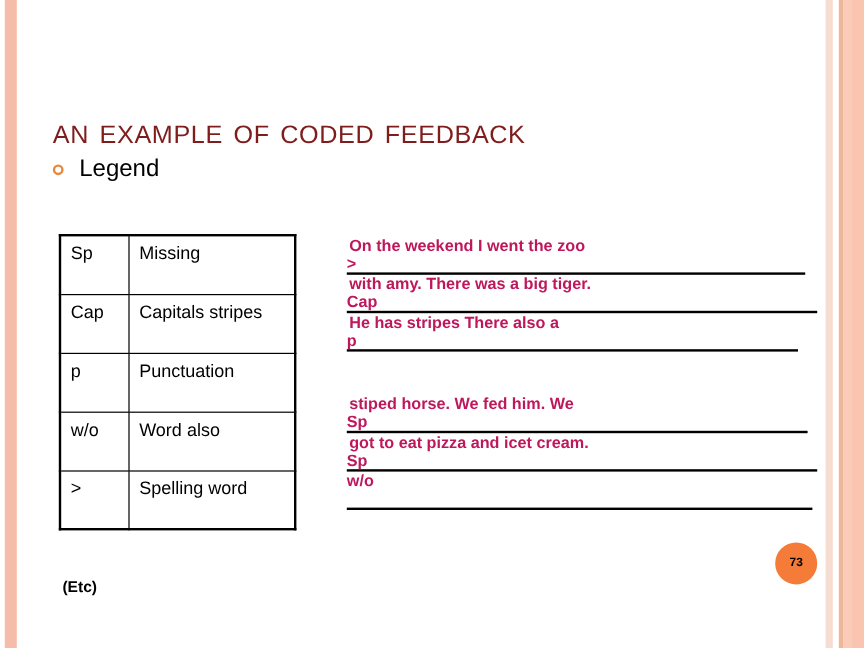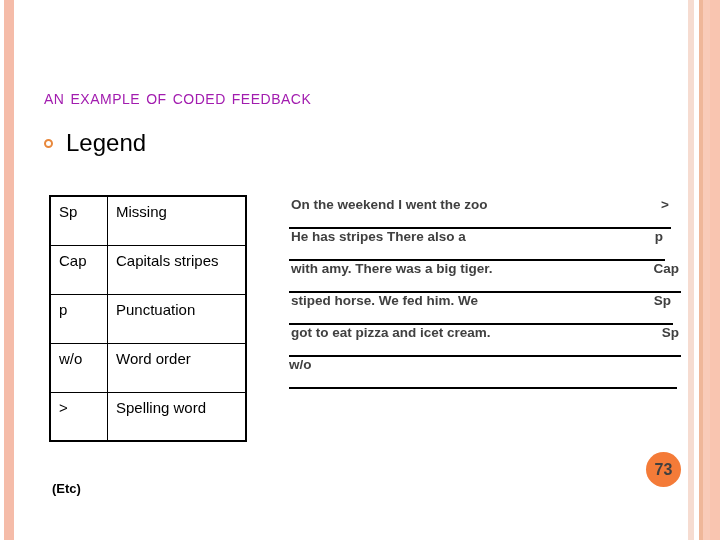--- a/index.html
+++ b/index.html
@@ -26,23 +26,23 @@
   .stripe-right-1 { left: 688px; width: 6px;  background: #F6DCD1; }
   .stripe-right-2 { left: 699px; width: 4px;  background: #EFB799; }
   .stripe-right-3 { left: 703px; width: 7px;  background: #F9CBB8; }
   .stripe-right-4 { left: 710px; width: 10px; background: #F9C5B0; }
 
   
   .title {
     position: absolute;
     left: 44px;
     top: 73px;
-    font-size: 20px;
+    font-size: 30px;
     font-weight: normal;
-    color: #a21caf;
+    color: #7f1d1d;
     letter-spacing: 0.5px;
     white-space: nowrap;
     font-variant: small-caps;
     text-transform: lowercase;
   }
 
   
   .legend-row {
     position: absolute;
     left: 44px;
@@ -53,21 +53,21 @@
   .legend-bullet {
     width: 9px;
     height: 9px;
     border: 2px solid #E8883C;
     border-radius: 50%;
     box-sizing: border-box;
     margin-right: 13px;
     flex: none;
   }
   .legend-label {
-    font-size: 24px;
+    font-size: 20px;
     color: #000000;
     line-height: 1;
   }
 
   
   .legend-table {
     position: absolute;
     left: 49px;
     top: 195px;
     width: 198px;
@@ -107,48 +107,49 @@
   .sample-line {
     position: relative;
     display: flex;
     align-items: baseline;
     justify-content: space-between;
     border-bottom: 2px solid #000;
     height: 32px;
     box-sizing: border-box;
     font-size: 13.5px;
     font-weight: bold;
-    color: #404040;
+    color: #be185d;
+    flex-direction: column;
   }
   .sample-line .sent {
     white-space: nowrap;
     padding-left: 2px;
   }
   .sample-line .code {
     white-space: nowrap;
     padding-right: 2px;
   }
   .sample-line.w1 { width: 382px; }
   .sample-line.w2 { width: 392px; }
   .sample-line.w3 { width: 376px; }
-  .sample-line.w4 { width: 384px; }
+  .sample-line.w4 { width: 384px; margin-top: 36px; }
   .sample-line.w5 { width: 392px; }
   .sample-line.w6 { width: 388px; }
 
   
   .page-badge {
     position: absolute;
     left: 646px;
     top: 452px;
     width: 35px;
     height: 35px;
     border-radius: 50%;
     background: #F47B38;
-    color: #404040;
-    font-size: 16px;
+    color: #000000;
+    font-size: 10px;
     font-weight: bold;
     display: flex;
     align-items: center;
     justify-content: center;
   }
 </style>
 </head>
 <body>
 
 <div class="stripe stripe-left-1"></div>
@@ -173,44 +174,44 @@
     <tr>
       <td class="code">Cap</td>
       <td class="mean">Capitals stripes</td>
     </tr>
     <tr>
       <td class="code">p</td>
       <td class="mean">Punctuation</td>
     </tr>
     <tr>
       <td class="code">w/o</td>
-      <td class="mean">Word order</td>
+      <td class="mean">Word also</td>
     </tr>
     <tr>
       <td class="code">&gt;</td>
       <td class="mean">Spelling word</td>
     </tr>
   </tbody>
 </table>
 
 <div class="etc">(Etc)</div>
 
 <div class="sample">
   <div class="sample-line w1">
     <span class="sent">On the weekend I went the zoo</span>
     <span class="code">&gt;</span>
   </div>
+  <div class="sample-line w2">
+    <span class="sent">with amy. There was a big tiger.</span>
+    <span class="code">Cap</span>
+  </div>
   <div class="sample-line w3">
     <span class="sent">He has stripes There also a</span>
     <span class="code">p</span>
   </div>
-  <div class="sample-line w2">
-    <span class="sent">with amy. There was a big tiger.</span>
-    <span class="code">Cap</span>
-  </div>
   <div class="sample-line w4">
     <span class="sent">stiped horse. We fed him. We</span>
     <span class="code">Sp</span>
   </div>
   <div class="sample-line w5">
     <span class="sent">got to eat pizza and icet cream.</span>
     <span class="code">Sp</span>
   </div>
   <div class="sample-line w6">
     <span class="code">w/o</span>

